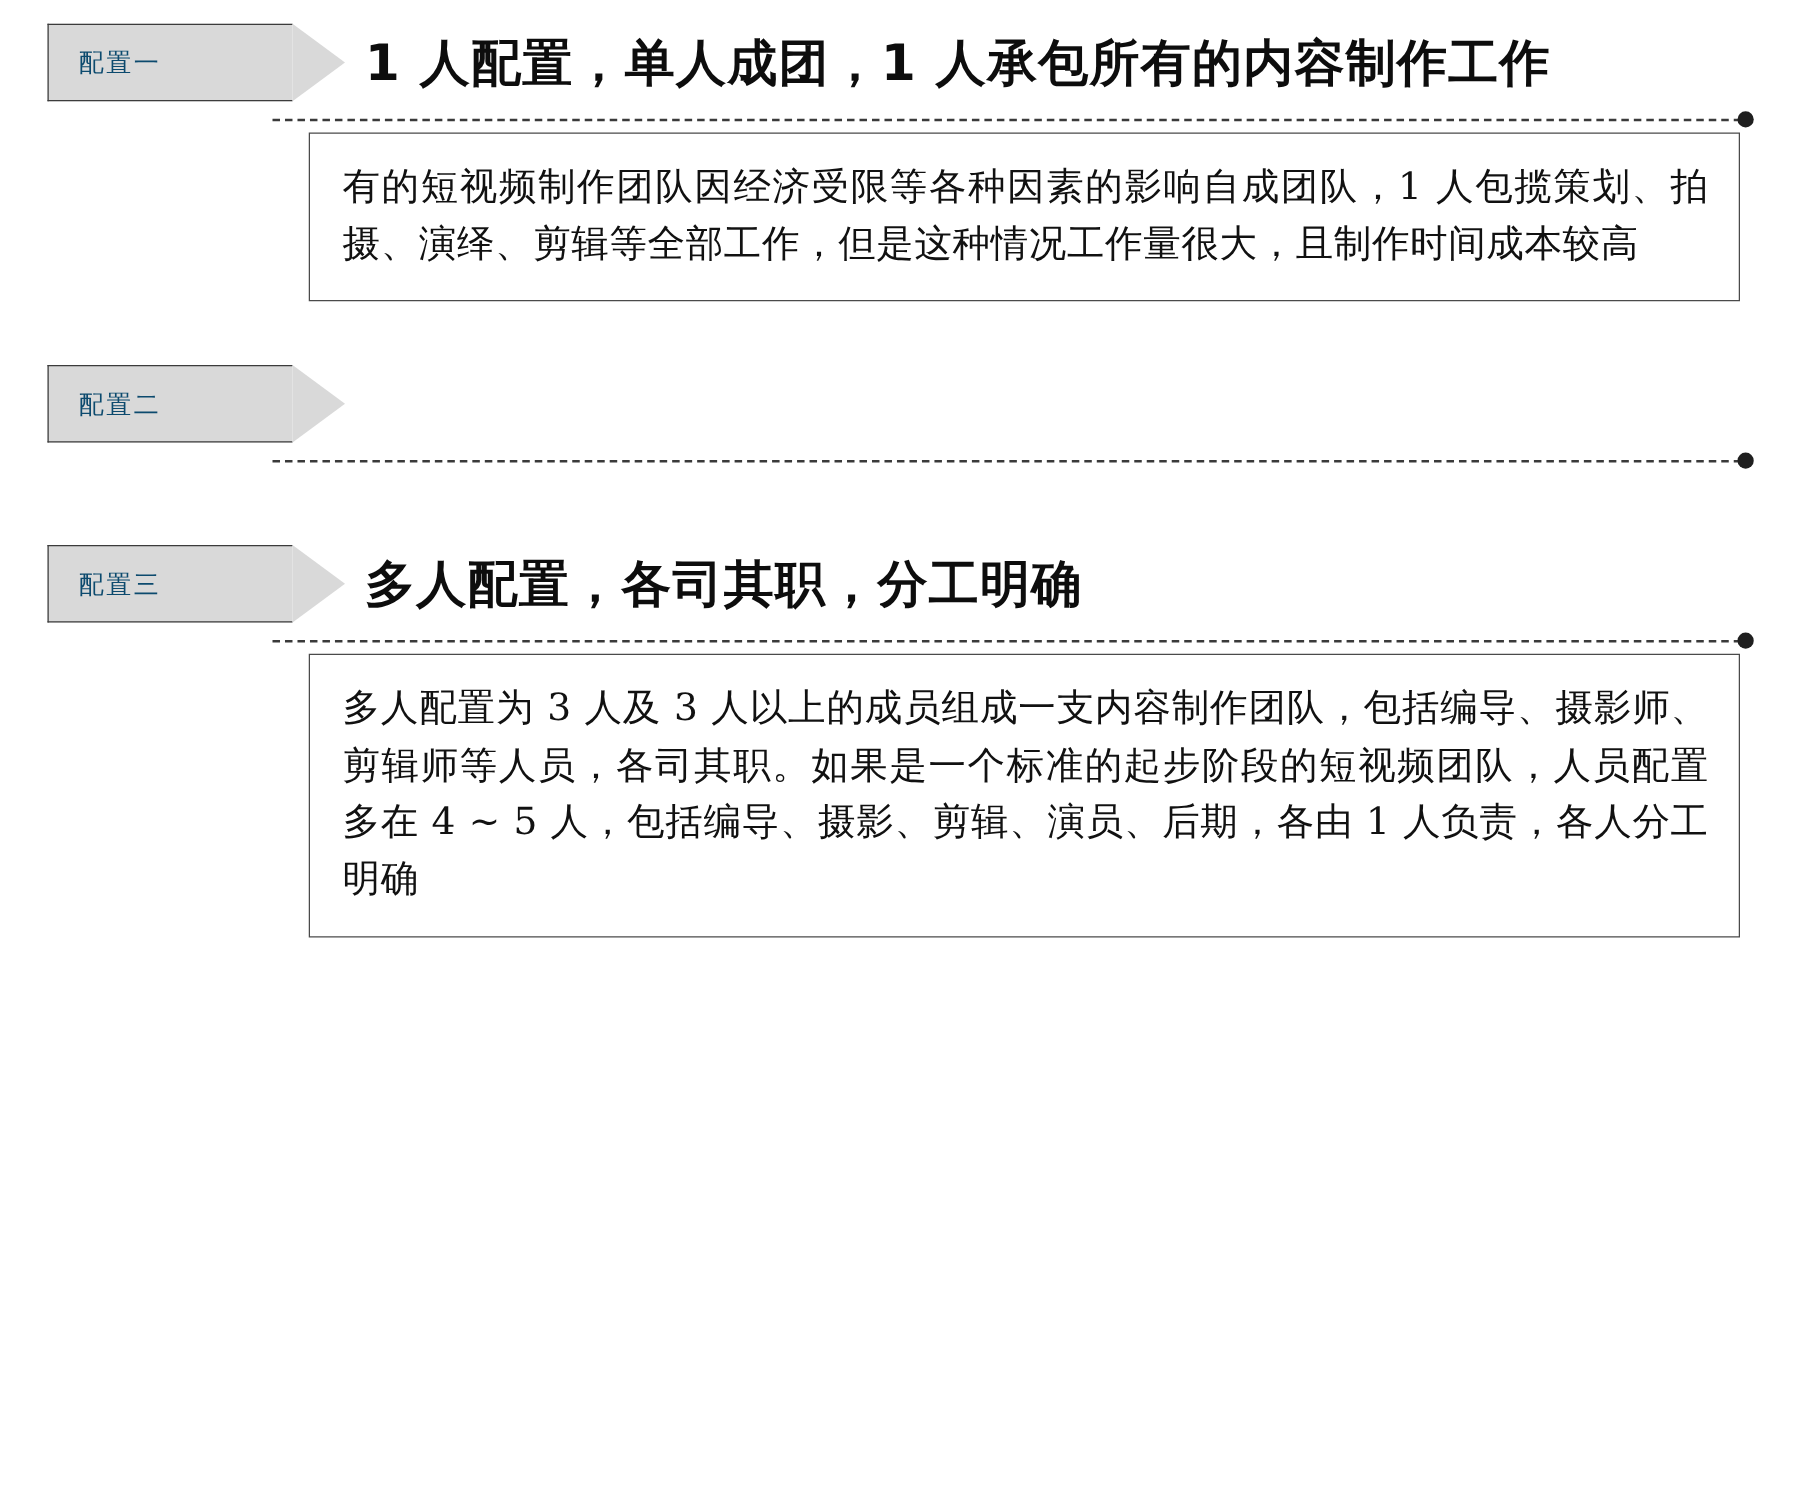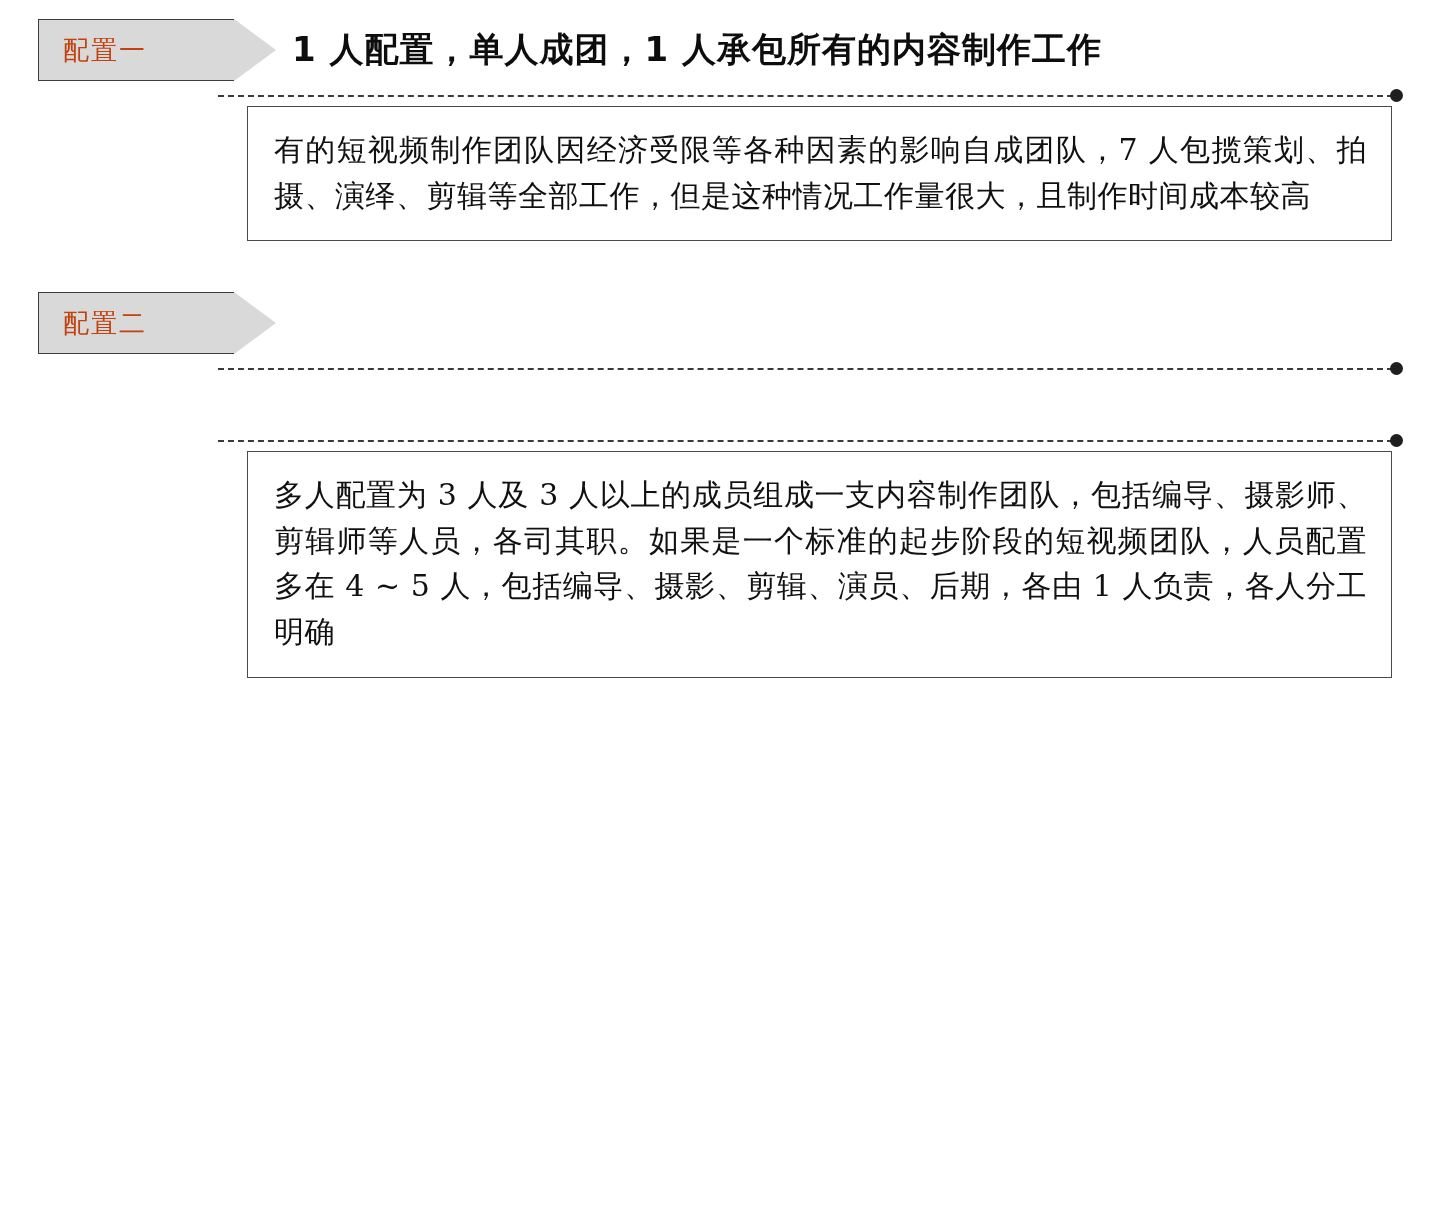--- a/index.html
+++ b/index.html
@@ -42,23 +42,23 @@
     width: 196px;
     height: 62px;
     background: #d9d9d9;
     border: 1.5px solid #3c3c3c;
     border-right: none;
     box-sizing: border-box;
     display: flex;
     align-items: center;
     justify-content: flex-start;
     padding-left: 24px;
-    font-size: 26px;
+    font-size: 20px;
     letter-spacing: 2px;
-    color: #c2410c;
+    color: #0c4a6e;
     font-family: "DejaVu Serif", "Liberation Serif", serif;
   }
   
   .tag::after {
     content: "";
     position: absolute;
     left: 100%;
     top: -1.5px;
     width: 0;
     height: 0;
@@ -75,21 +75,21 @@
     width: 0;
     height: 0;
     border-top: 31px solid transparent;
     border-bottom: 31px solid transparent;
     border-left: 42px solid #3c3c3c;
     z-index: -1;
   }
 
   .head-title {
     margin-left: 58px;
-    font-size: 34px;
+    font-size: 40px;
     font-weight: bold;
     letter-spacing: 1px;
     color: #0d0d0d;
     font-family: "DejaVu Sans", "Liberation Sans", sans-serif;
     white-space: nowrap;
   }
 
   
   .dash-row {
     position: relative;
@@ -146,39 +146,43 @@
   <div class="section">
     <div class="head-row">
       <div class="tag">配置一</div>
       <div class="head-title">1 人配置，单人成团，1 人承包所有的内容制作工作</div>
     </div>
     <div class="dash-row">
       <div class="dash-line"></div>
       <div class="dash-dot"></div>
     </div>
     <div class="body-box">
-      <div class="body-text">有的短视频制作团队因经济受限等各种因素的影响自成团队，7 人包揽策划、拍摄、演绎、剪辑等全部工作，但是这种情况工作量很大，且制作时间成本较高</div>
+      <div class="body-text">有的短视频制作团队因经济受限等各种因素的影响自成团队，1 人包揽策划、拍摄、演绎、剪辑等全部工作，但是这种情况工作量很大，且制作时间成本较高</div>
     </div>
   </div>
 
   <div class="gap-a"></div>
 
   <div class="section">
     <div class="head-row">
       <div class="tag">配置二</div>
     </div>
     <div class="dash-row">
       <div class="dash-line"></div>
       <div class="dash-dot"></div>
     </div>
   </div>
 
   <div class="gap-b"></div>
 
   <div class="section">
+    <div class="head-row">
+      <div class="tag">配置三</div>
+      <div class="head-title">多人配置，各司其职，分工明确</div>
+    </div>
     <div class="dash-row">
       <div class="dash-line"></div>
       <div class="dash-dot"></div>
     </div>
     <div class="body-box">
       <div class="body-text">多人配置为 3 人及 3 人以上的成员组成一支内容制作团队，包括编导、摄影师、剪辑师等人员，各司其职。如果是一个标准的起步阶段的短视频团队，人员配置多在 4 ~ 5 人，包括编导、摄影、剪辑、演员、后期，各由 1 人负责，各人分工明确</div>
     </div>
   </div>
 
 </div>

